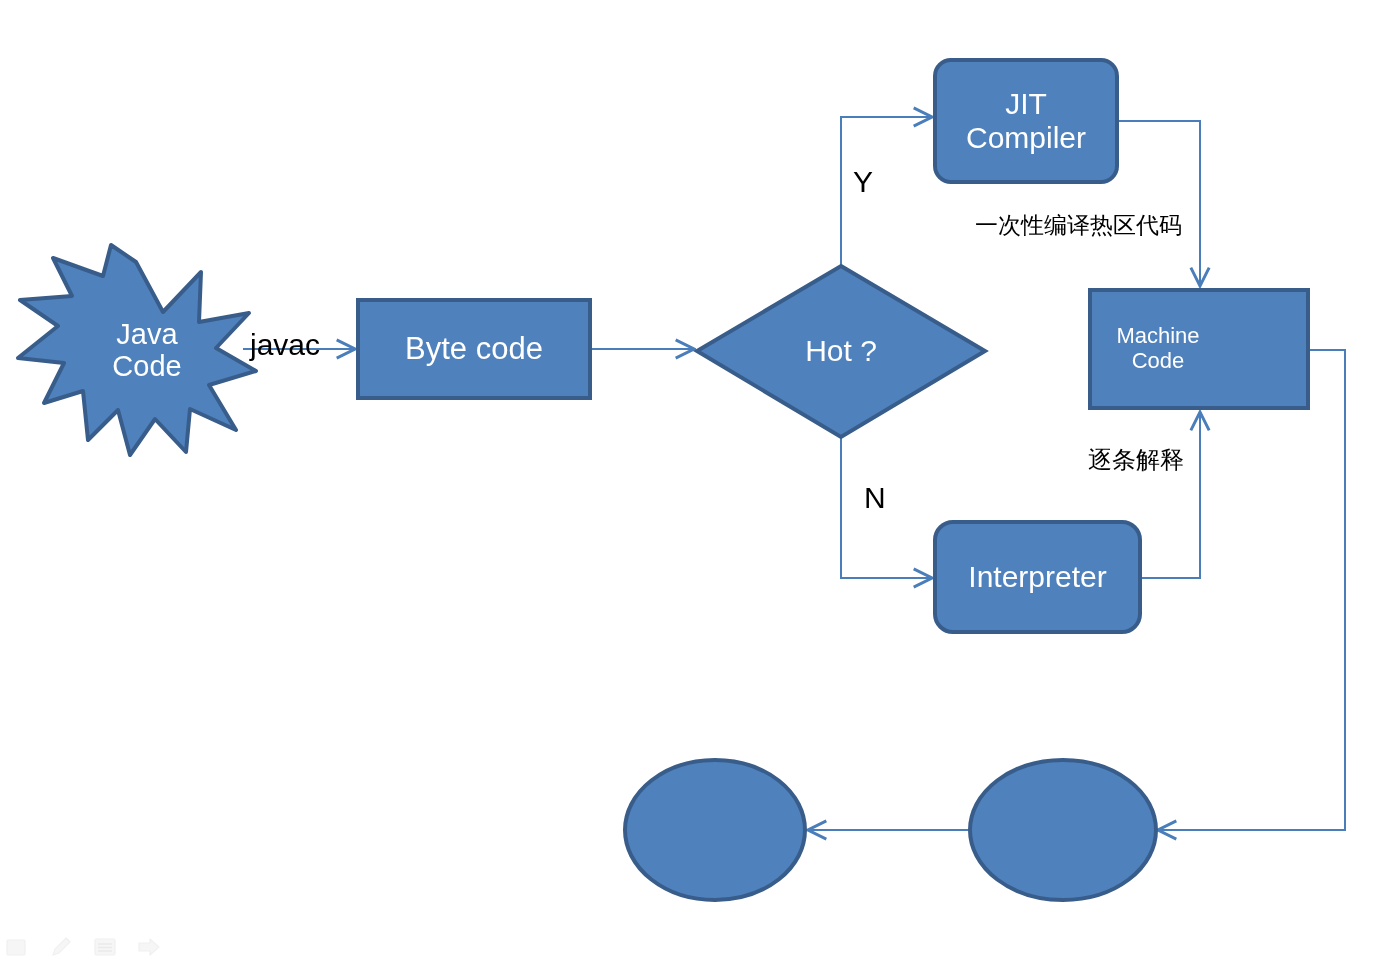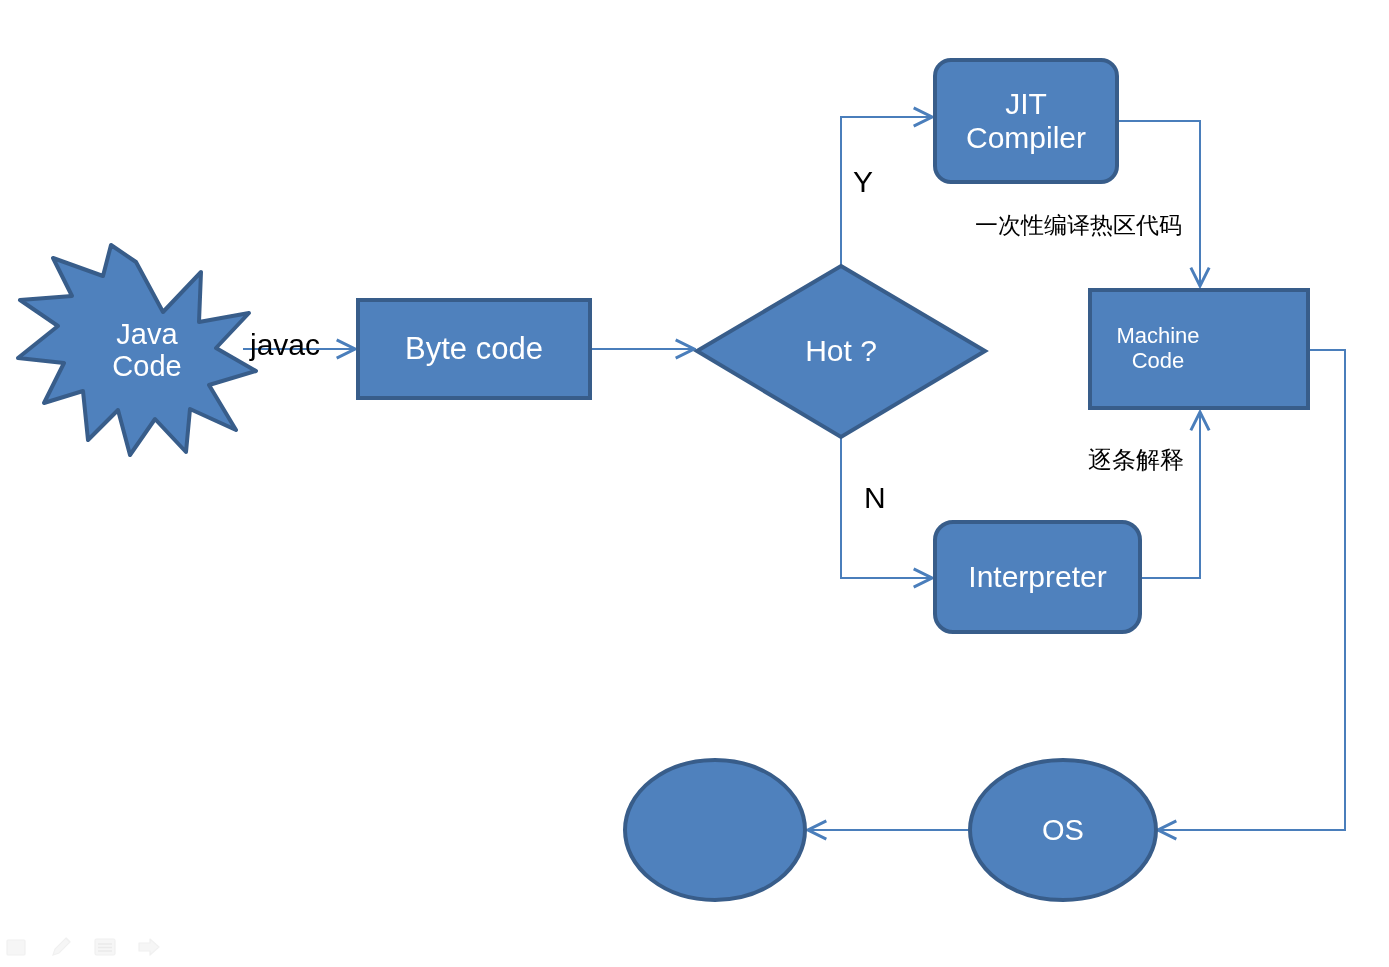--- a/index.html
+++ b/index.html
@@ -120,21 +120,20 @@
   <div class="node-label" style="left:741px; top:306px; width:200px; height:90px; font-size:30px;">Hot ?</div>
 
   <div class="node-label" style="left:935px; top:60px; width:182px; height:122px; font-size:30px;">JIT
 Compiler</div>
 
   <div class="node-label" style="left:935px; top:522px; width:205px; height:110px; font-size:30px;">Interpreter</div>
 
   <div class="node-label" style="left:1049px; top:290px; width:218px; height:118px; font-size:22px;">Machine
 Code</div>
 
-  <div class="node-label" style="left:973px; top:795px; width:180px; height:70px; font-size:29px;">OS</div>
 
 
   <div class="edge-label" style="left:250px; top:300px; font-size:30px;margin-top:28px;">javac</div>
 
   <div class="edge-label" style="left:853px; top:165px; font-size:30px;">Y</div>
 
   <div class="edge-label" style="left:864px; top:481px; font-size:30px;">N</div>
 
   <div class="edge-label cjk" style="left:975px; top:210px; font-size:23px;">一次性编译热区代码</div>
 

